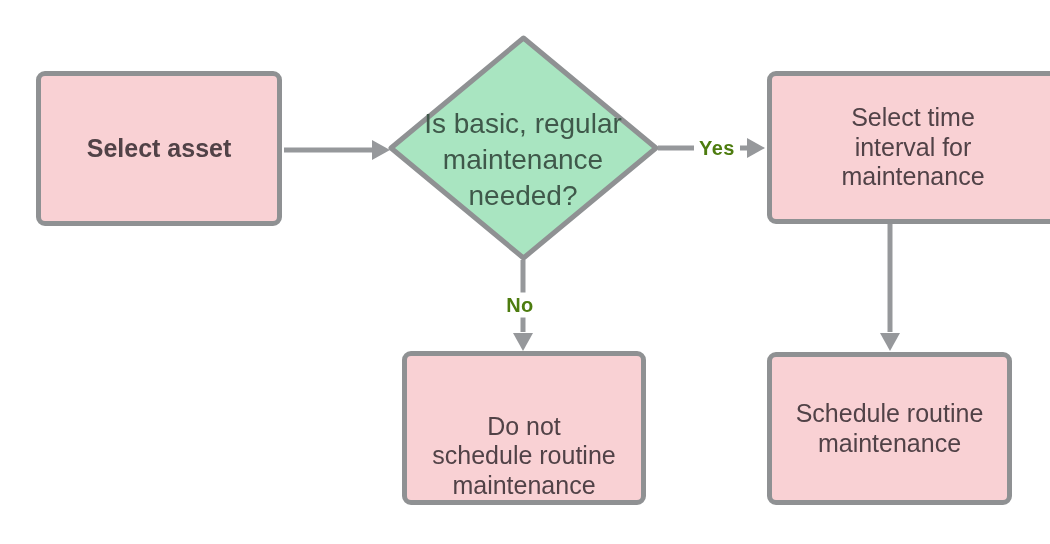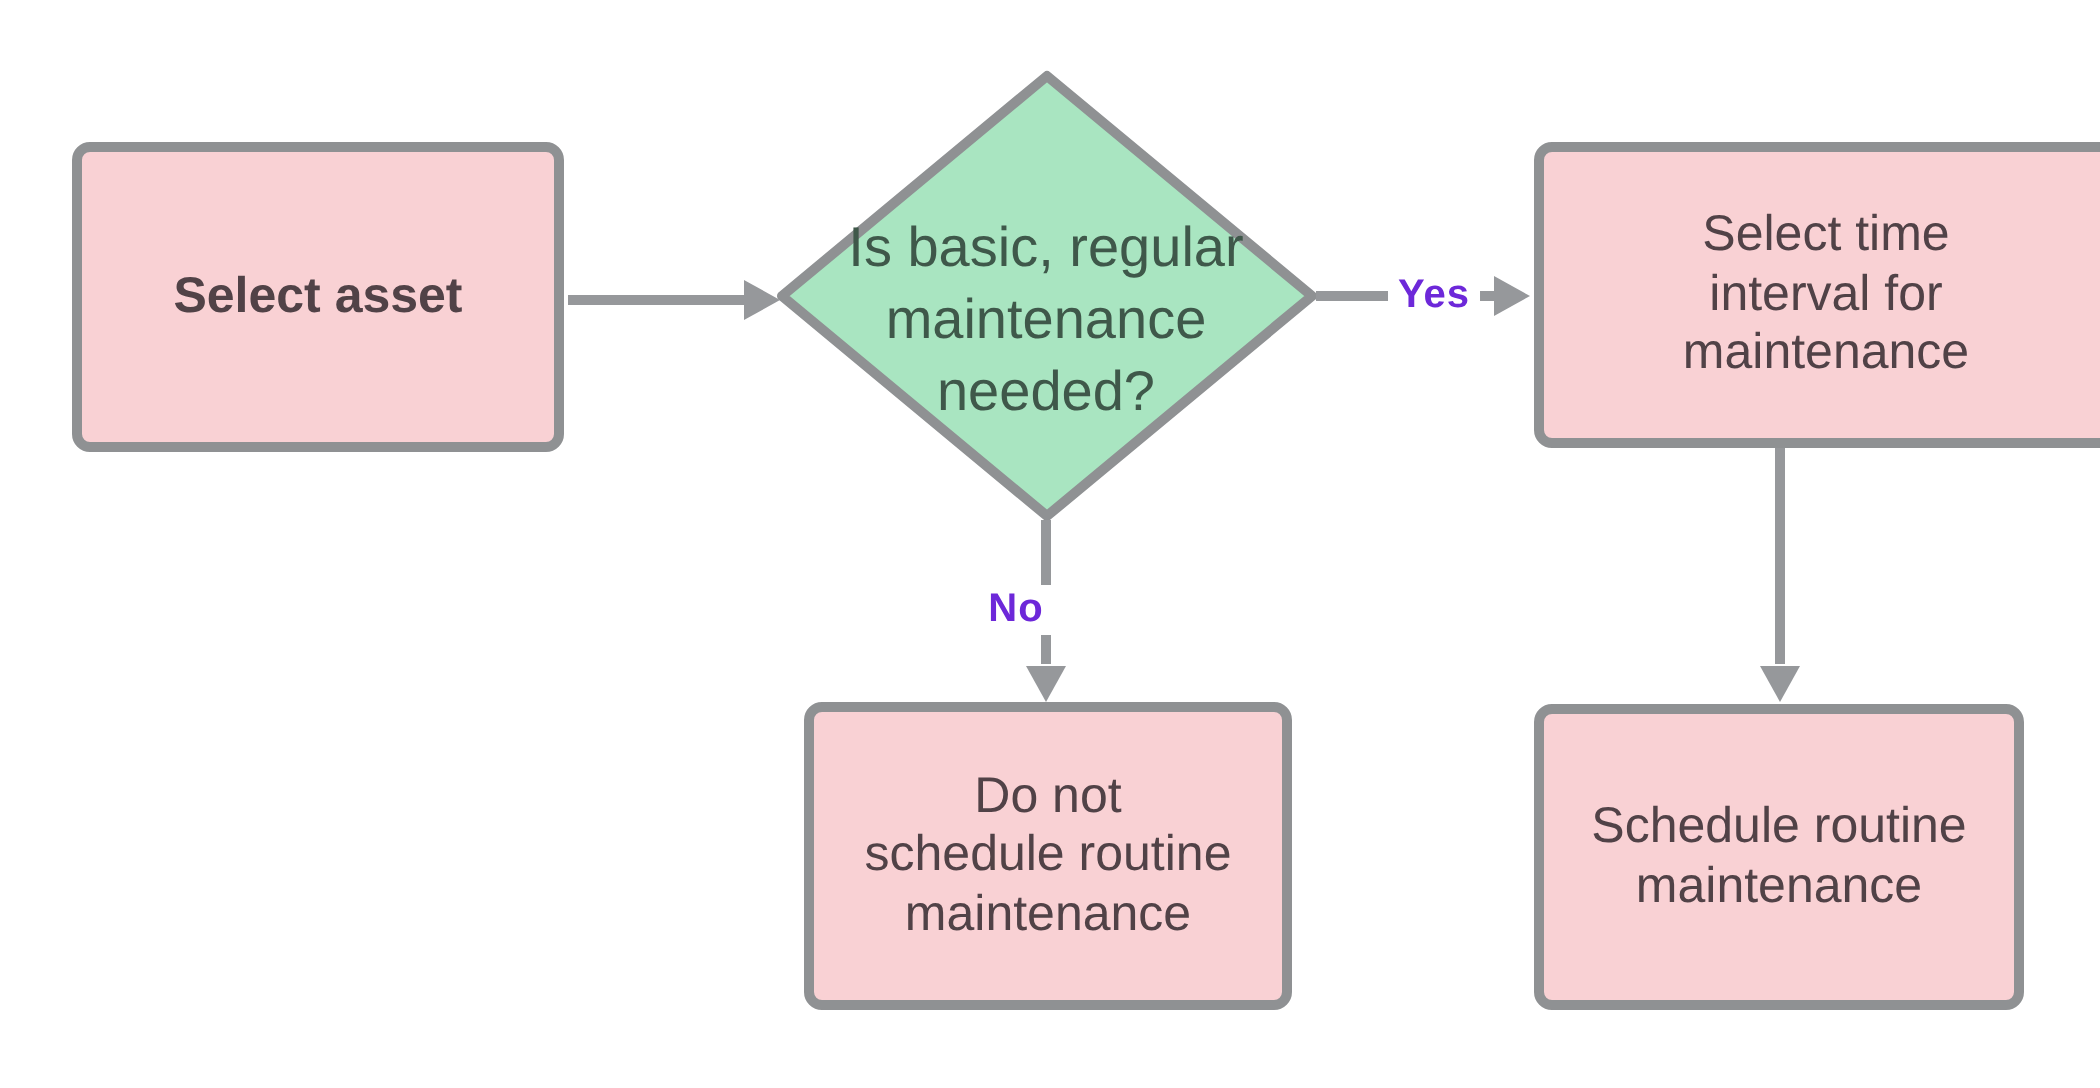--- a/index.html
+++ b/index.html
@@ -41,31 +41,31 @@
     text-align: center;
     color: #3f584a;
     font-size: 28px;
     line-height: 1.28;
     white-space: pre-line;
   }
   .edge-label {
     position: absolute;
     transform: translate(-50%, -50%);
     background: #ffffff;
-    color: #6d28d9;
+    color: #4d7c0f;
     font-weight: bold;
     font-size: 20px;
     padding: 1px 5px;
     letter-spacing: 0.5px;
   }
   #label-yes { left: 717px; top: 148px; }
-  #label-no  { left: 508px; top: 305px; }
+  #label-no  { left: 520px; top: 305px; }
   #node-select-asset     { left: 36px;  top: 71px;  width: 246px; height: 155px; font-weight: bold; }
   #node-select-interval  { left: 767px; top: 71px;  width: 292px; height: 153px; }
-  #node-do-not-schedule  { left: 402px; top: 351px; width: 244px; height: 154px; }
+  #node-do-not-schedule  { left: 402px; top: 351px; width: 244px; height: 154px; align-items: flex-end; }
   #node-schedule-routine { left: 767px; top: 352px; width: 245px; height: 153px; }
 </style>
 </head>
 <body>
 
 <div class="canvas">
 
   <svg class="connector-layer" viewBox="0 0 1050 544">
 
     <g>

